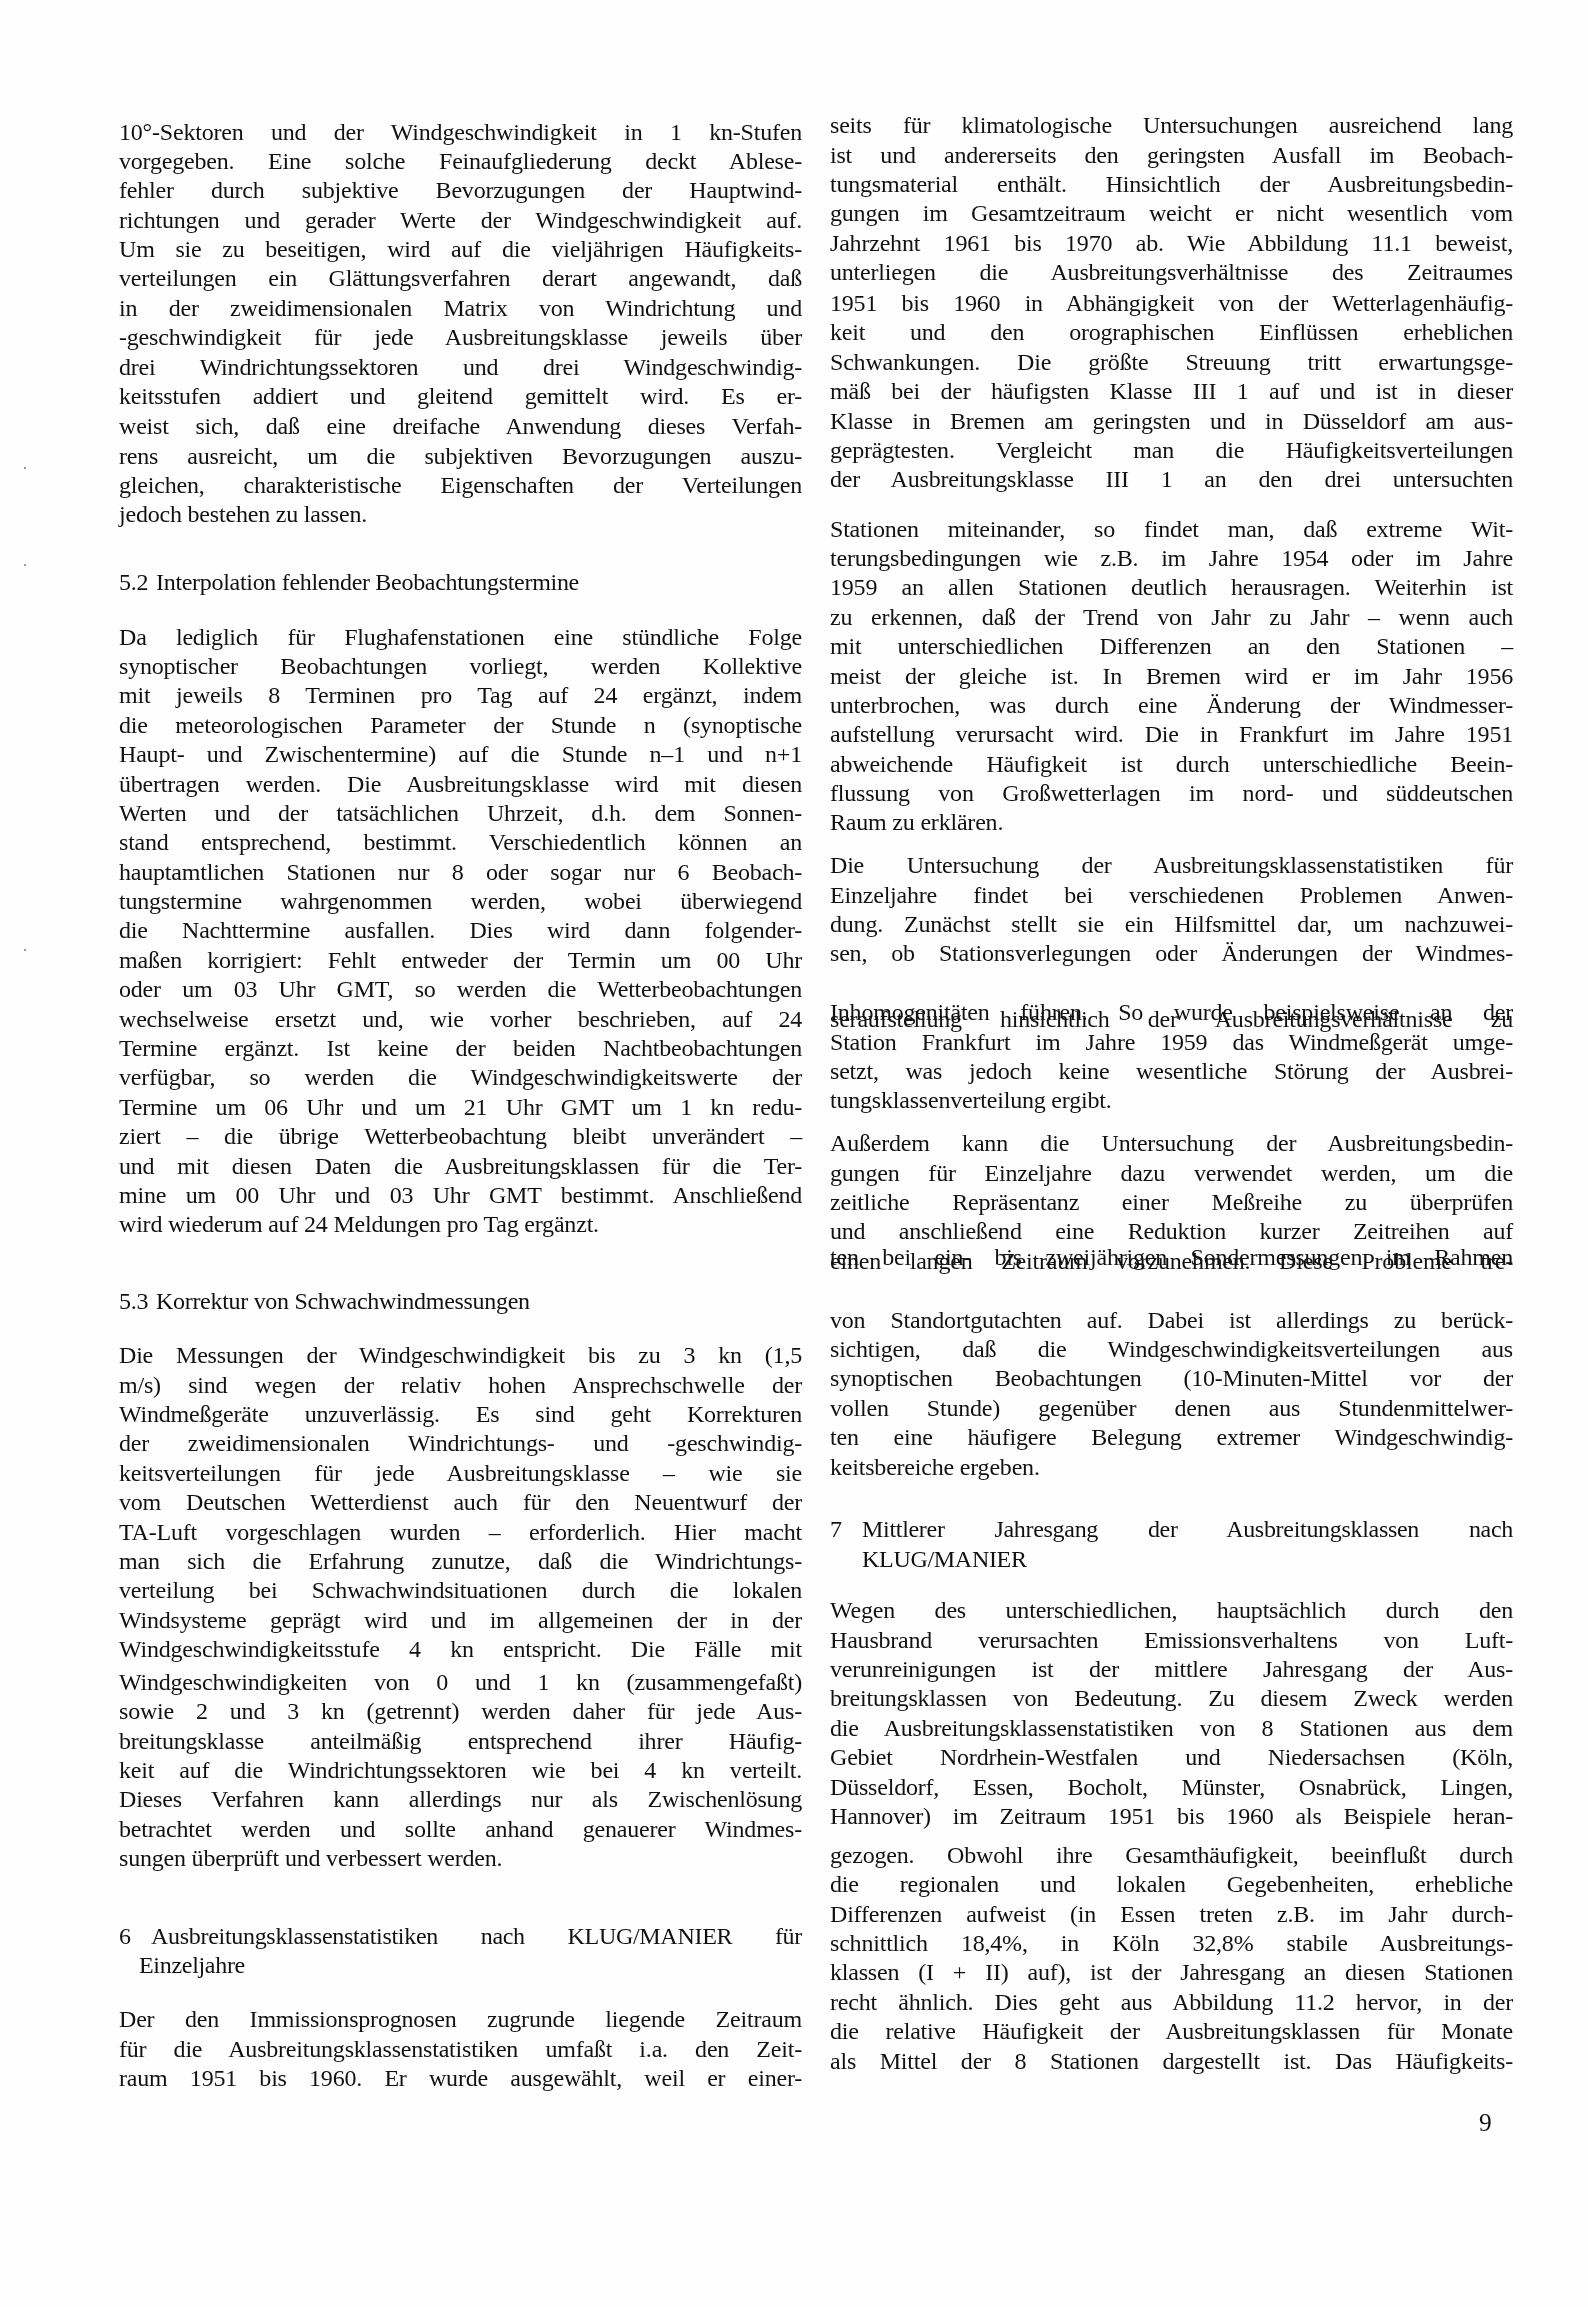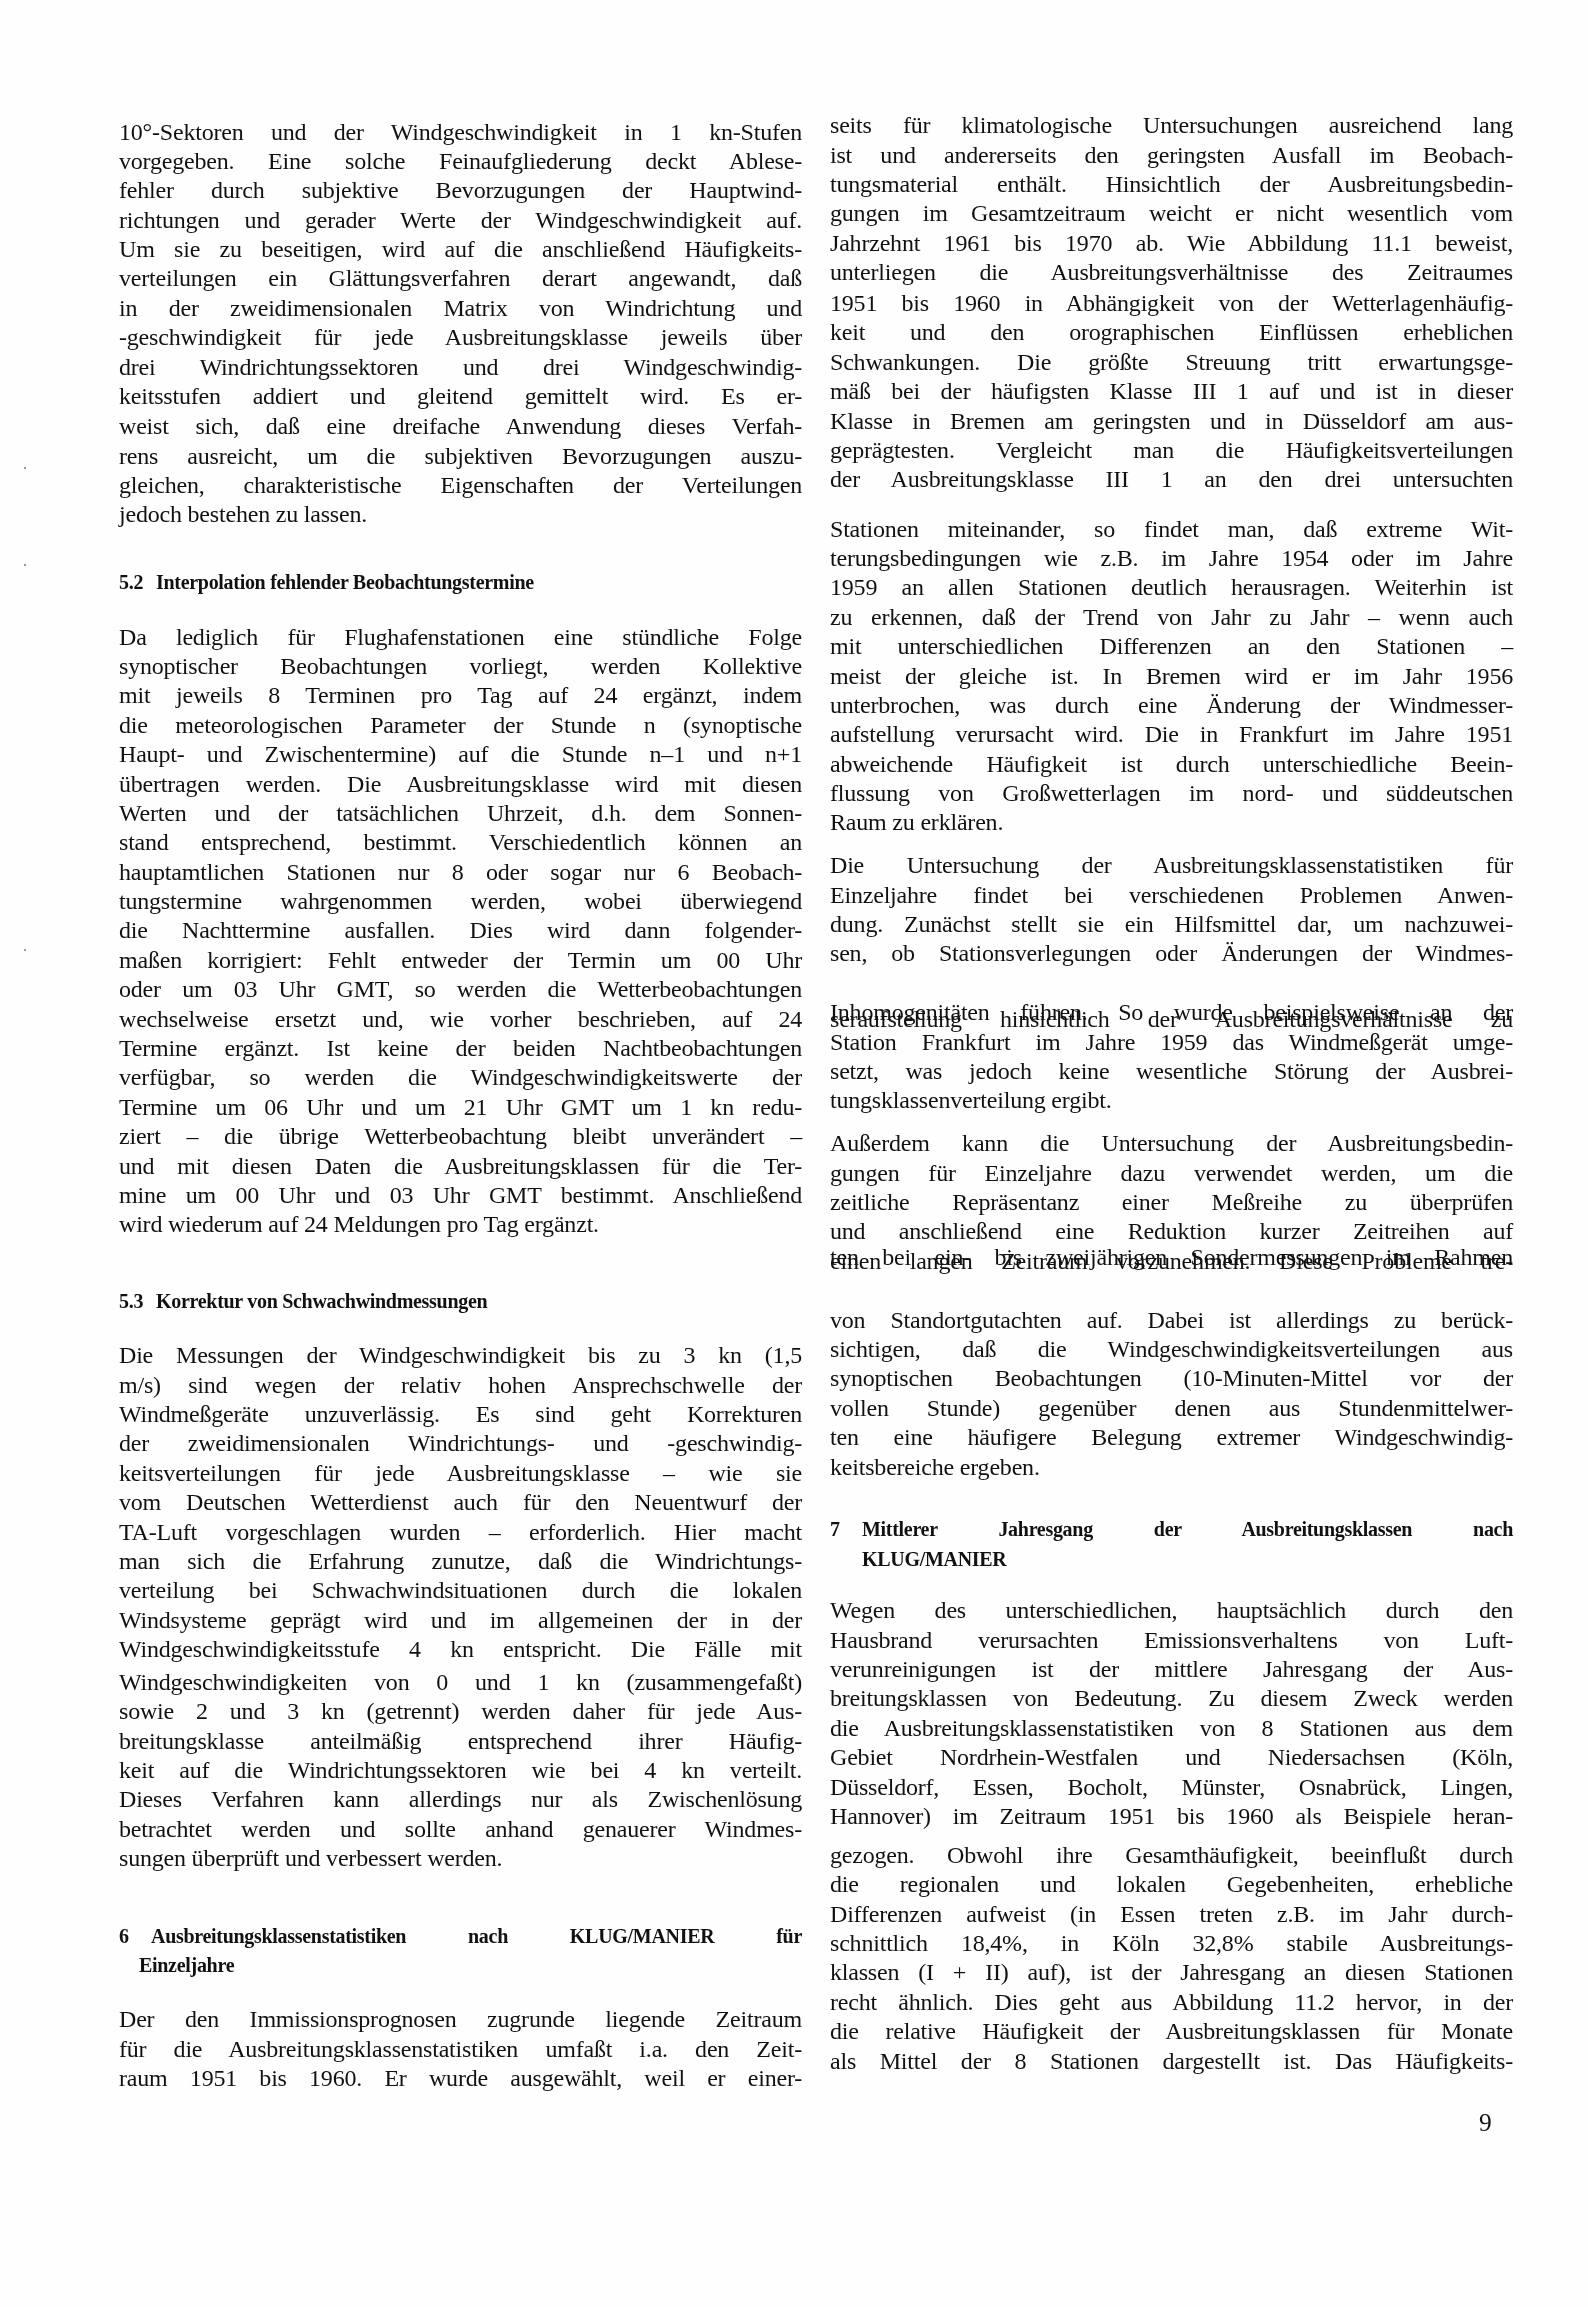--- a/index.html
+++ b/index.html
@@ -5,21 +5,21 @@
   html, body { margin: 0; padding: 0; background: #ffffff; }
   body { width: 1588px; height: 2307px; position: relative; overflow: hidden;
          font-family: "Liberation Serif", "DejaVu Serif", serif; color: #111111; }
   .page { position: absolute; left: 0; top: 0; width: 1588px; height: 2307px; background: #fefefe; }
   .col { position: absolute; top: 0; width: 683px; }
   .col-left { left: 119px; }
   .col-right { left: 830px; }
   .line { position: absolute; left: 0; width: 683px; height: 29px; font-size: 24px; line-height: 29px;
           white-space: nowrap; text-align: justify; text-align-last: justify; letter-spacing: -0.2px; }
   .line.last { text-align-last: left; }
-  .heading { position: absolute; left: 0; width: 683px; font-size: 20px; line-height: 29px; font-weight: bold;
+  .heading { position: absolute; left: 0; width: 683px; font-size: 24px; line-height: 29px; font-weight: normal;
              white-space: nowrap; letter-spacing: -0.3px; }
   .heading .num { display: inline-block; width: 37px; }
   .heading.sec6 .num, .heading.sec7 .num { width: 32px; }
   .heading.justify { text-align: justify; text-align-last: justify; }
   .page-number { position: absolute; left: 1479px; top: 2108px; font-size: 25.4px; line-height: 29px; }
   .speck { position: absolute; width: 2.4px; height: 2.4px; background: #777; border-radius: 50%; }
 </style>
 </head>
 <body>
 
@@ -29,21 +29,21 @@
   <div class="speck" style="left:24px;top:564px;"></div>
   <div class="speck" style="left:24px;top:949px;"></div>
 
   <div class="col col-left">
 
     <div>
       <div class="line" style="top:118px">10°-Sektoren und der Windgeschwindigkeit in 1 kn-Stufen</div>
       <div class="line" style="top:147px">vorgegeben. Eine solche Feinaufgliederung deckt Ablese-</div>
       <div class="line" style="top:176px">fehler durch subjektive Bevorzugungen der Hauptwind-</div>
       <div class="line" style="top:206px">richtungen und gerader Werte der Windgeschwindigkeit auf.</div>
-      <div class="line" style="top:235px">Um sie zu beseitigen, wird auf die anschließend Häufigkeits-</div>
+      <div class="line" style="top:235px">Um sie zu beseitigen, wird auf die vieljährigen Häufigkeits-</div>
       <div class="line" style="top:264px">verteilungen ein Glättungsverfahren derart angewandt, daß</div>
       <div class="line" style="top:294px">in der zweidimensionalen Matrix von Windrichtung und</div>
       <div class="line" style="top:323px">-geschwindigkeit für jede Ausbreitungsklasse jeweils über</div>
       <div class="line" style="top:353px">drei Windrichtungssektoren und drei Windgeschwindig-</div>
       <div class="line" style="top:382px">keitsstufen addiert und gleitend gemittelt wird. Es er-</div>
       <div class="line" style="top:412px">weist sich, daß eine dreifache Anwendung dieses Verfah-</div>
       <div class="line" style="top:442px">rens ausreicht, um die subjektiven Bevorzugungen auszu-</div>
       <div class="line" style="top:471px">gleichen, charakteristische Eigenschaften der Verteilungen</div>
       <div class="line last" style="top:500px">jedoch bestehen zu lassen.</div>
     </div>

